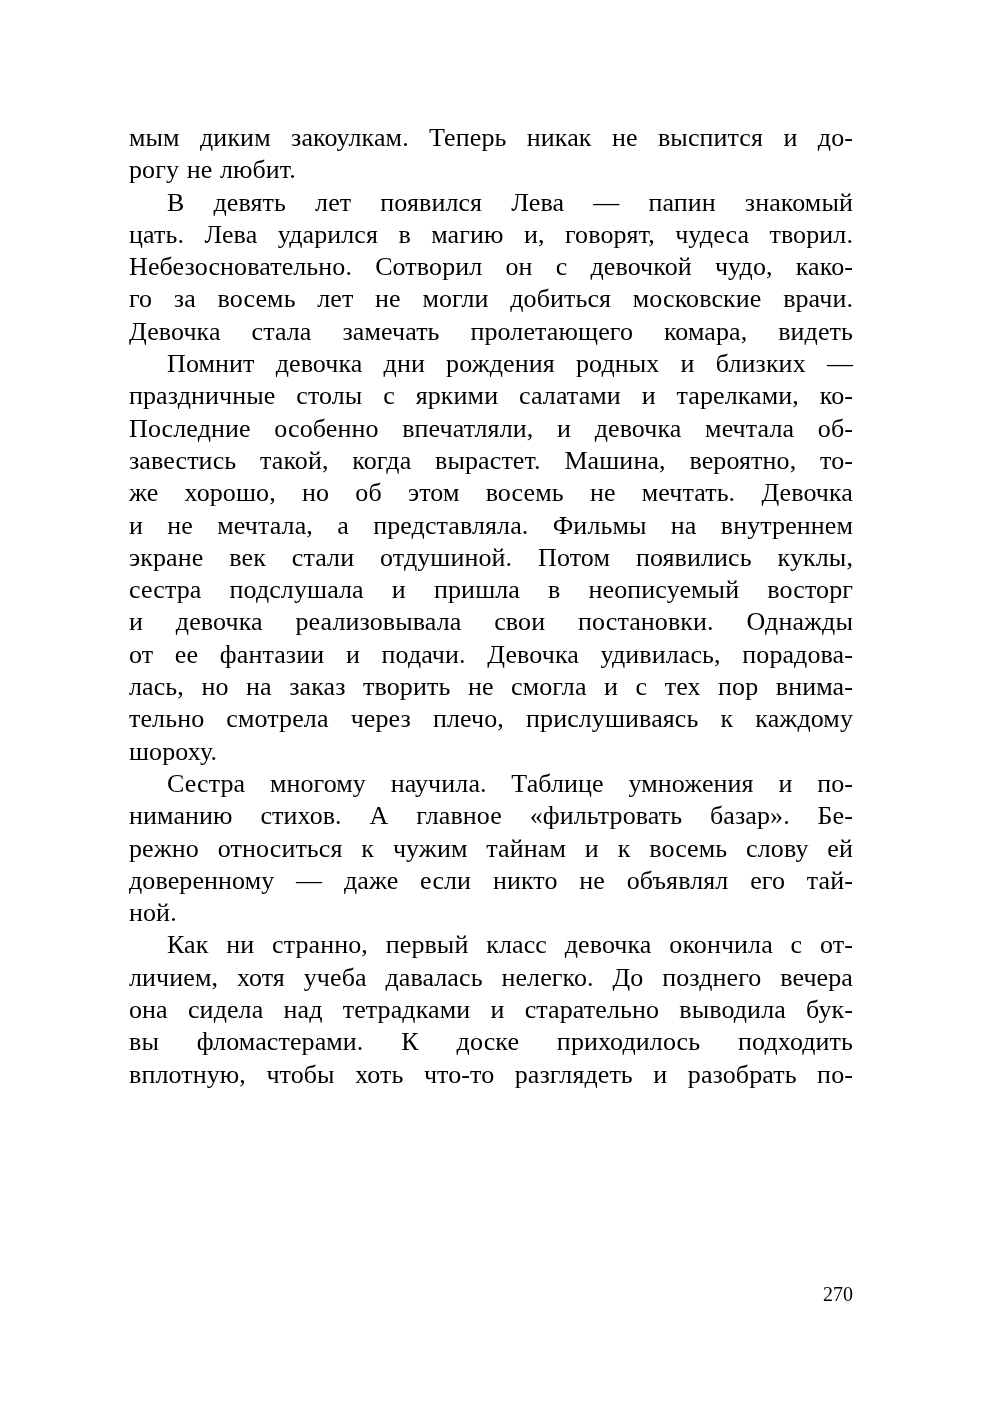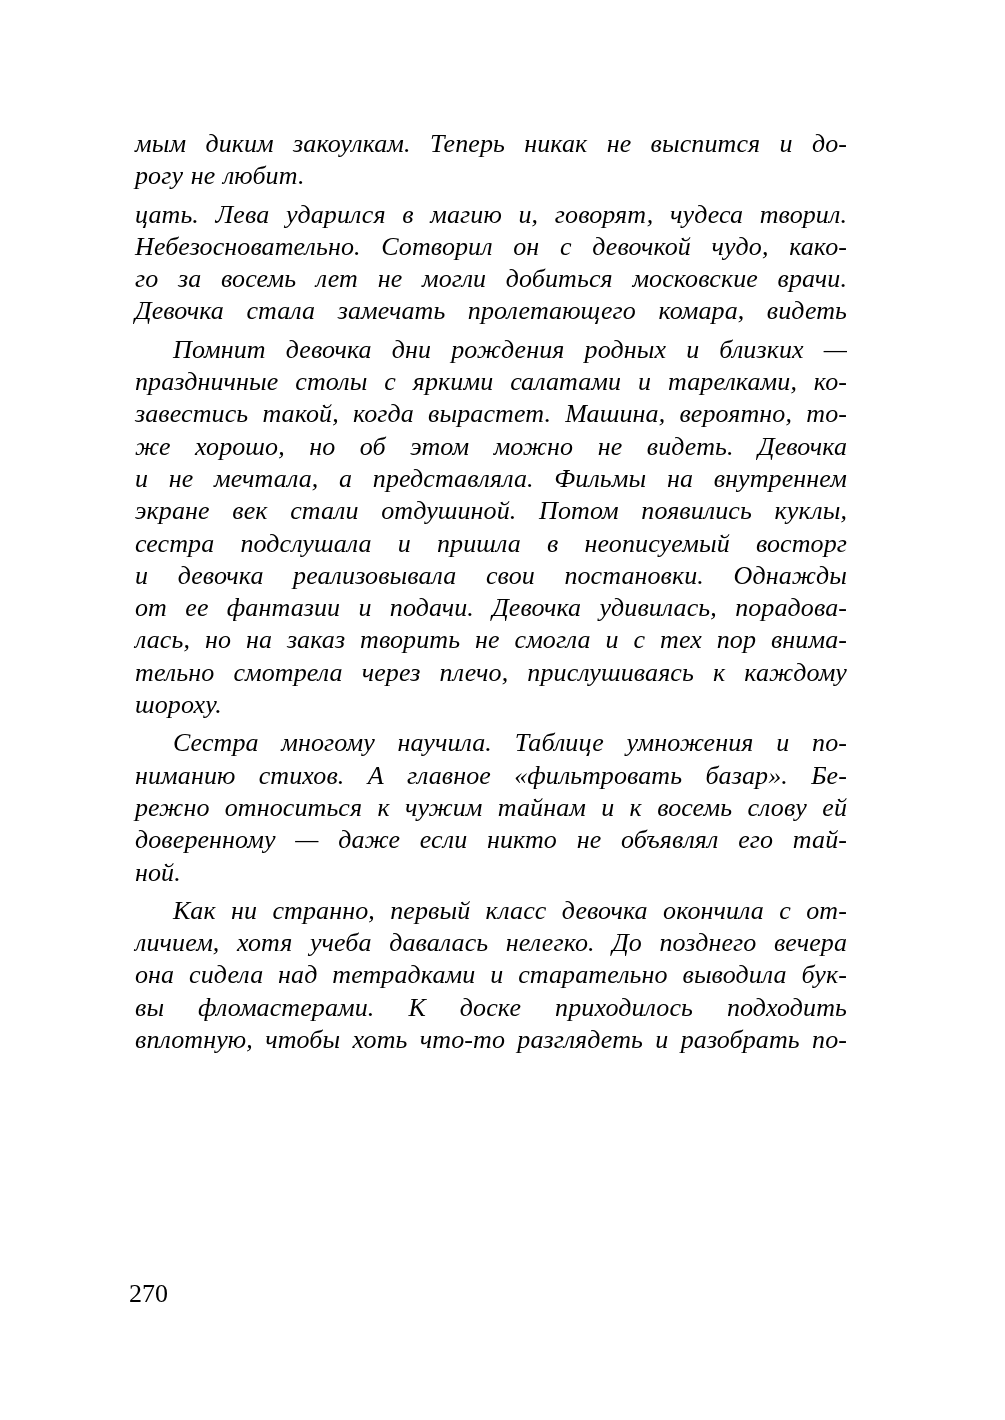--- a/index.html
+++ b/index.html
@@ -20,23 +20,22 @@
     height: 1420px;
     background: #ffffff;
   }
   .text-block {
     position: absolute;
     left: 129px;
     top: 122px;
     width: 724px;
   }
   .paragraph {
-    margin: 6px;
+    margin: 0;
     padding: 0;
-    font-style: italic;
   }
   .line {
     font-size: 26px;
     line-height: 32.3px;
     height: 32.3px;
     letter-spacing: 0.1px;
     word-spacing: 1px;
   }
   .line.justify {
     text-align: justify;
@@ -47,45 +46,47 @@
     text-align-last: left;
   }
   .line.indent {
     text-indent: 38px;
   }
   .page-number {
     position: absolute;
     left: 129px;
     top: 1278px;
     width: 724px;
-    text-align: left;
-    font-size: 26px;
+    text-align: right;
+    font-size: 20px;
     line-height: 32px;
   }
 </style>
 </head>
 <body>
 
 <div class="page">
   <div class="text-block">
       <div class="paragraph">
         <div class="line justify">мым диким закоулкам. Теперь никак не выспится и до-</div>
         <div class="line plain">рогу не любит.</div>
       </div>
       <div class="paragraph">
+        <div class="line justify indent">В девять лет появился Лева — папин знакомый</div>
         <div class="line justify">цать. Лева ударился в магию и, говорят, чудеса творил.</div>
         <div class="line justify">Небезосновательно. Сотворил он с девочкой чудо, како-</div>
         <div class="line justify">го за восемь лет не могли добиться московские врачи.</div>
         <div class="line justify">Девочка стала замечать пролетающего комара, видеть</div>
       </div>
       <div class="paragraph">
         <div class="line justify indent">Помнит девочка дни рождения родных и близких —</div>
         <div class="line justify">праздничные столы с яркими салатами и тарелками, ко-</div>
+        <div class="line justify">Последние особенно впечатляли, и девочка мечтала об-</div>
         <div class="line justify">завестись такой, когда вырастет. Машина, вероятно, то-</div>
-        <div class="line justify">же хорошо, но об этом можно не видеть. Девочка</div>
+        <div class="line justify">же хорошо, но об этом восемь не мечтать. Девочка</div>
         <div class="line justify">и не мечтала, а представляла. Фильмы на внутреннем</div>
         <div class="line justify">экране век стали отдушиной. Потом появились куклы,</div>
         <div class="line justify">сестра подслушала и пришла в неописуемый восторг</div>
         <div class="line justify">и девочка реализовывала свои постановки. Однажды</div>
         <div class="line justify">от ее фантазии и подачи. Девочка удивилась, порадова-</div>
         <div class="line justify">лась, но на заказ творить не смогла и с тех пор внима-</div>
         <div class="line justify">тельно смотрела через плечо, прислушиваясь к каждому</div>
         <div class="line plain">шороху.</div>
       </div>
       <div class="paragraph">

